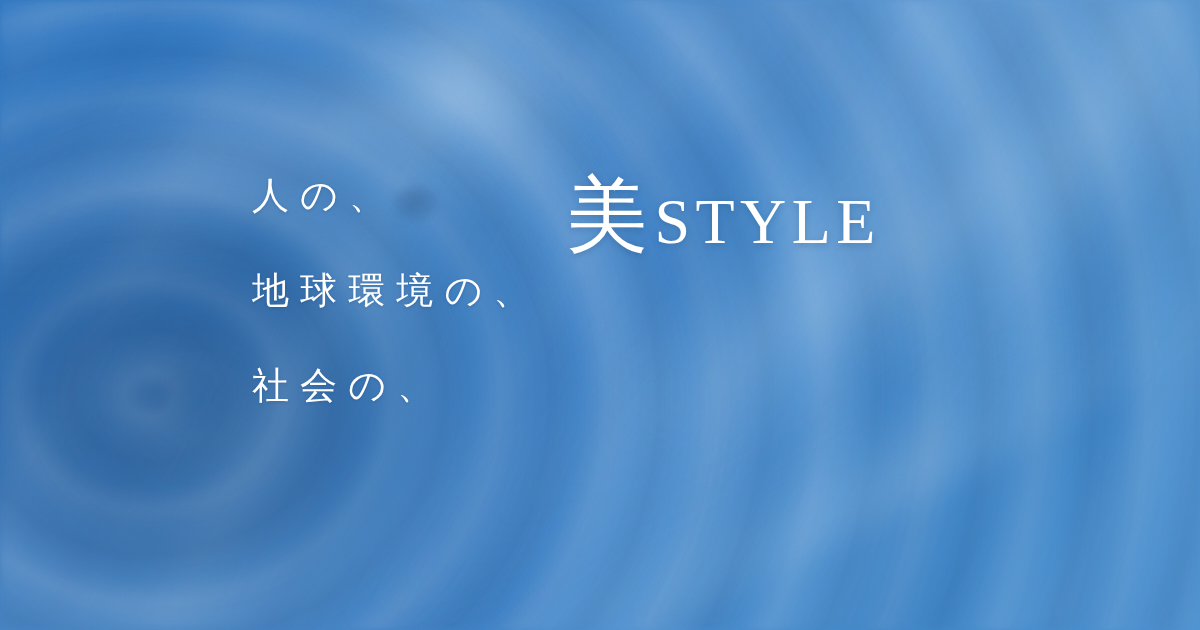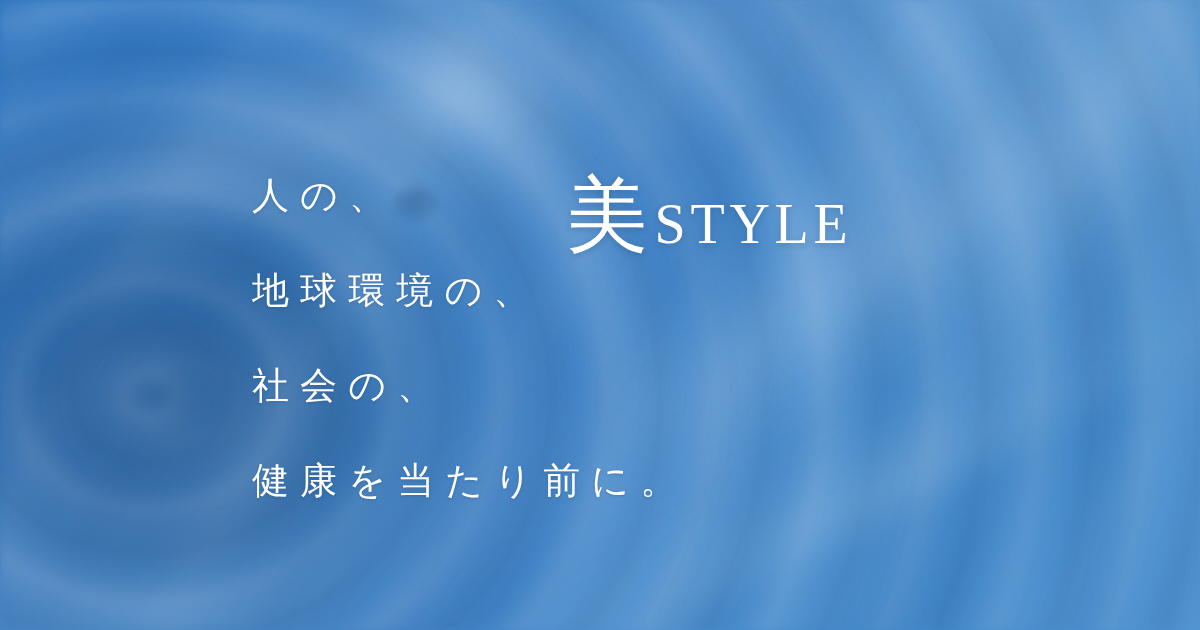--- a/index.html
+++ b/index.html
@@ -170,21 +170,21 @@
     white-space:nowrap;
     font-weight:400;
     text-shadow:0 2px 6px rgba(20,60,110,.26);
   }
   .logo .logo-kanji{
     font-size:82px;
     letter-spacing:.04em;
     padding-right:.04em;
   }
   .logo .logo-latin{
-    font-size:56px;
+    font-size:64px;
     letter-spacing:.085em;
   }
 </style>
 </head>
 <body>
 
 <div class="stage">
 
   <div class="bg-layer bg-base"></div>
   <div class="bg-layer bg-core"></div>
@@ -197,21 +197,20 @@
   <div class="bg-layer bg-crest-d"></div>
   <div class="bg-dimple"></div>
   <div class="bg-layer bg-vignette"></div>
 
   <div class="content">
 
     <div class="tagline">
       <div class="tagline-line">人の、</div>
       <div class="tagline-line">地球環境の、</div>
       <div class="tagline-line">社会の、</div>
-      <div class="tagline-line">健康を当たり前に。</div>
     </div>
 
     <div class="logo">
       <span class="logo-kanji">美</span><span class="logo-latin">STYLE</span>
     </div>
 
   </div>
 </div>
 
 </body></html>

